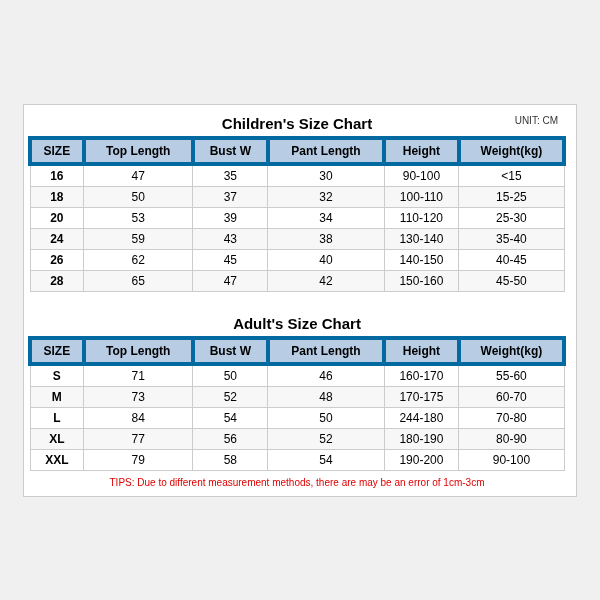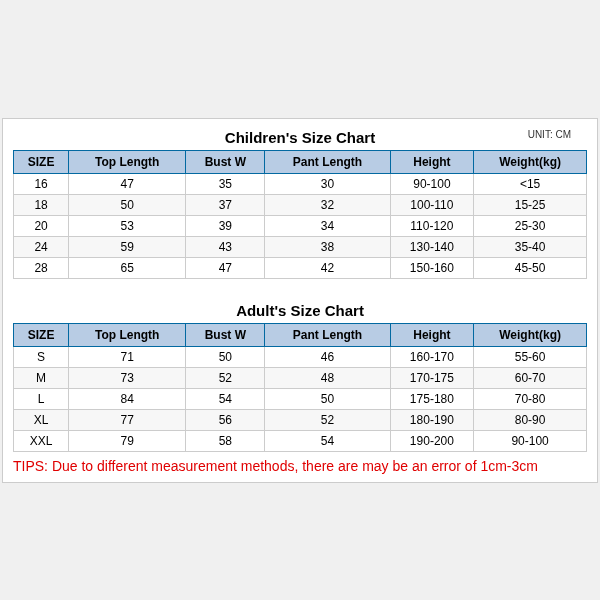--- a/index.html
+++ b/index.html
@@ -8,77 +8,78 @@
       height: 600px;
       background: #f0f0f0;
       display: flex;
       align-items: center;
       justify-content: center;
       font-family: Arial, sans-serif;
     }
     .chart-container {
       background: #fff;
       border: 1px solid #ccc;
-      width: 596px;
-      padding: 10px 10px 8px 10px;
+      width: 554px;
+      padding: 10px 10px 8px 4px;
     }
     .section-title-row {
       display: flex;
       align-items: center;
       justify-content: center;
       position: relative;
       margin-bottom: 4px;
     }
     .section-title {
       font-size: 15px;
       font-weight: bold;
       text-align: center;
     }
     .unit-label {
       position: absolute;
-      right: 16px;
+      right: 8px;
       top: 0;
       font-size: 10px;
       color: #333;
     }
     table {
       width: 100%;
       border-collapse: collapse;
       font-size: 12px;
     }
     th {
       background: #b8cce4;
-      border: 1px solid #0369a1;
+      border: 4px solid #0369a1;
       padding: 4px 3px;
       text-align: center;
       font-weight: bold;
       font-size: 12px;
     }
     td {
       border: 1px solid #ccc;
       padding: 3px 3px;
       text-align: center;
       font-size: 12px;
     }
     tr:nth-child(even) td {
       background: #f7f7f7;
     }
     tr:nth-child(odd) td {
       background: #ffffff;
     }
     td:first-child {
-      font-weight: normal;
+      font-weight: bold;
     }
     .adult-section {
       margin-top: 23px;
     }
     .tips {
       margin-top: 6px;
-      font-size: 14px;
+      font-size: 10px;
       color: #e00000;
+      text-align: center;
     }
   </style>
 </head>
 <body>
 
 <div class="chart-container">
 
   <div class="section-title-row">
     <span class="section-title">Children's Size Chart</span>
     <span class="unit-label">UNIT: CM</span>
@@ -122,20 +123,28 @@
         </tr>
         <tr>
           <td>24</td>
           <td>59</td>
           <td>43</td>
           <td>38</td>
           <td>130-140</td>
           <td>35-40</td>
         </tr>
         <tr>
+          <td>26</td>
+          <td>62</td>
+          <td>45</td>
+          <td>40</td>
+          <td>140-150</td>
+          <td>40-45</td>
+        </tr>
+        <tr>
           <td>28</td>
           <td>65</td>
           <td>47</td>
           <td>42</td>
           <td>150-160</td>
           <td>45-50</td>
         </tr>
       </tbody>
   </table>
 
@@ -169,21 +178,21 @@
             <td>52</td>
             <td>48</td>
             <td>170-175</td>
             <td>60-70</td>
           </tr>
           <tr>
             <td>L</td>
             <td>84</td>
             <td>54</td>
             <td>50</td>
-            <td>175-180</td>
+            <td>244-180</td>
             <td>70-80</td>
           </tr>
           <tr>
             <td>XL</td>
             <td>77</td>
             <td>56</td>
             <td>52</td>
             <td>180-190</td>
             <td>80-90</td>
           </tr>

